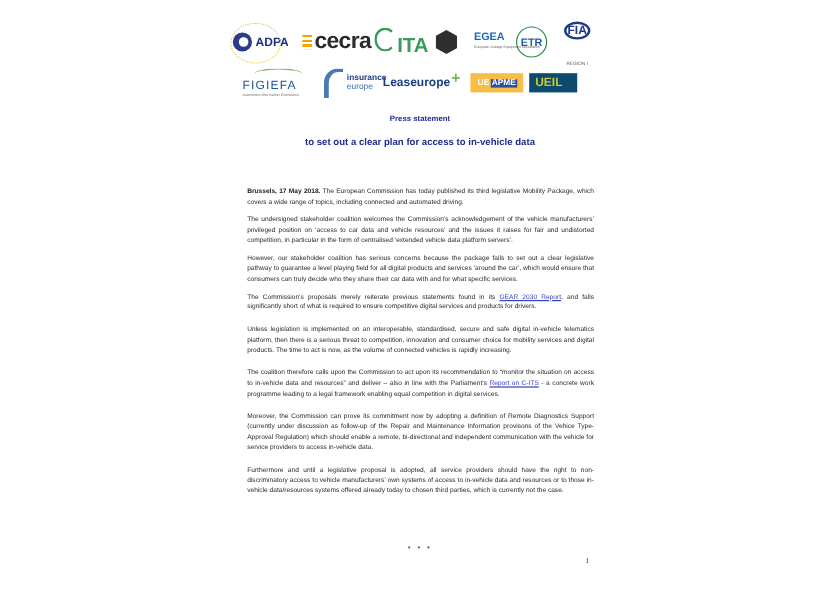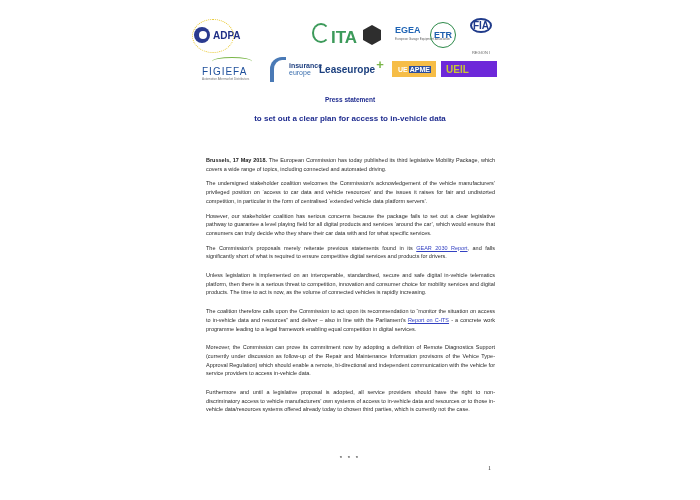--- a/index.html
+++ b/index.html
@@ -50,21 +50,21 @@
   .l-ins .arc { width: 12px; height: 22px; border-left: 4px solid #4a7ab6; border-top: 3px solid #4a7ab6; border-radius: 12px 0 0 0; margin-right: 3px; }
   .l-ins .txt { color: #1e3f7f; font-size: 7px; line-height: 7px; font-weight: bold; }
   .l-ins .txt2 { color: #3b6fae; font-size: 7px; line-height: 7px; font-weight: normal; display:block; }
   .l-lease { left: 319px; }
   .l-lease .txt { color: #1b3f7e; font-size: 10px; }
   .l-lease .plus { color: #7ab648; font-size: 13px; font-weight: bold; margin-left: 1px; margin-top: -10px; }
   .l-ueapme { left: 392px; }
   .l-ueapme .box { width: 44px; height: 16px; background: #f6bd47; display:flex; align-items:center; justify-content:center; color:#fff; font-size: 7px; font-weight: bold; }
   .l-ueapme .box span { background: #2c4fa0; padding: 0 1px; }
   .l-ueil { left: 441px; }
-  .l-ueil .box { width: 56px; height: 16px; background: #6d28d9; display:flex; align-items:center; padding-left: 5px; box-sizing:border-box; color:#c8c832; font-size: 10px; font-weight: bold; }
+  .l-ueil .box { width: 40px; height: 16px; background: #0c4a6e; display:flex; align-items:center; padding-left: 5px; box-sizing:border-box; color:#c8c832; font-size: 10px; font-weight: bold; }
 
   
   .kicker { position: absolute; top: 96px; left: 0; width: 700px; text-align: center; font-size: 6.5px; font-weight: bold; color: #1f2c8f; }
   .headline { position: absolute; top: 113px; left: 0; width: 700px; text-align: center; font-size: 8px; line-height: 12px; font-weight: bold; color: #1f2c8f; }
   .body { position: absolute; left: 206px; top: 156px; width: 289px; font-size: 5.5px; line-height: 8.7px; color: #2a2a2a; text-align: justify; }
   .body p { margin: 0 0 6px 0; }
   .body p.gap { margin-top: 10px; }
   .body b { color: #1a1a1a; }
   .body a { color: #3341c2; text-decoration: underline; }
   .stars3 { position: absolute; top: 455px; left: 0; width: 700px; text-align: center; font-size: 6px; letter-spacing: 2px; color: #222; }
@@ -73,20 +73,24 @@
 </head>
 <body>
 
 <div class="page">
 
   <div class="logo-row r1">
     <div class="logo l-adpa">
       <span class="stars"></span>
       <span class="ring"></span>
       <span class="txt">ADPA</span>
+    </div>
+    <div class="logo l-cecra">
+      <span class="bars"></span>
+      <span class="txt">cecra</span>
     </div>
     <div class="logo l-cita">
       <span class="txt"><span class="c"></span><span>ITA</span></span>
     </div>
     <div class="logo l-egea">
       <span class="hex"></span>
       <span class="txt"><span>EGEA</span><span class="sub">European Garage Equipment Association</span></span>
     </div>
     <div class="logo l-etr">
       <span class="badge">

